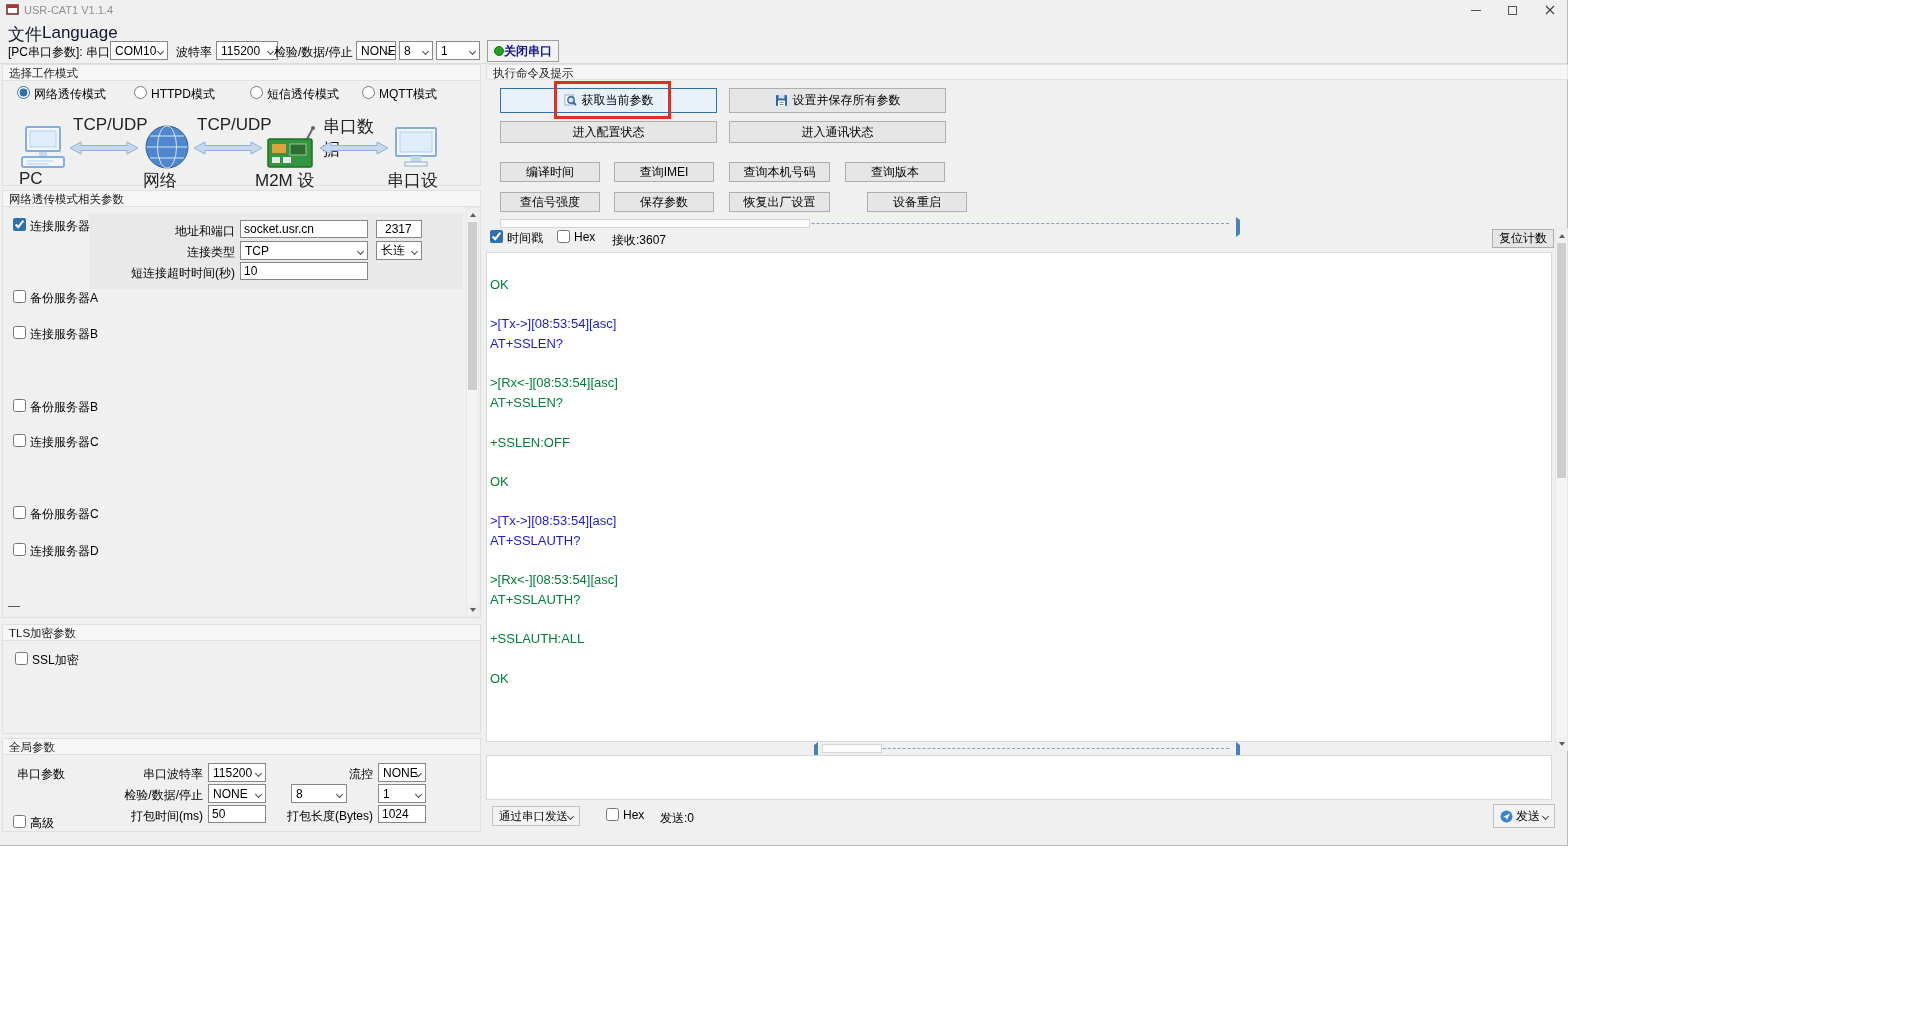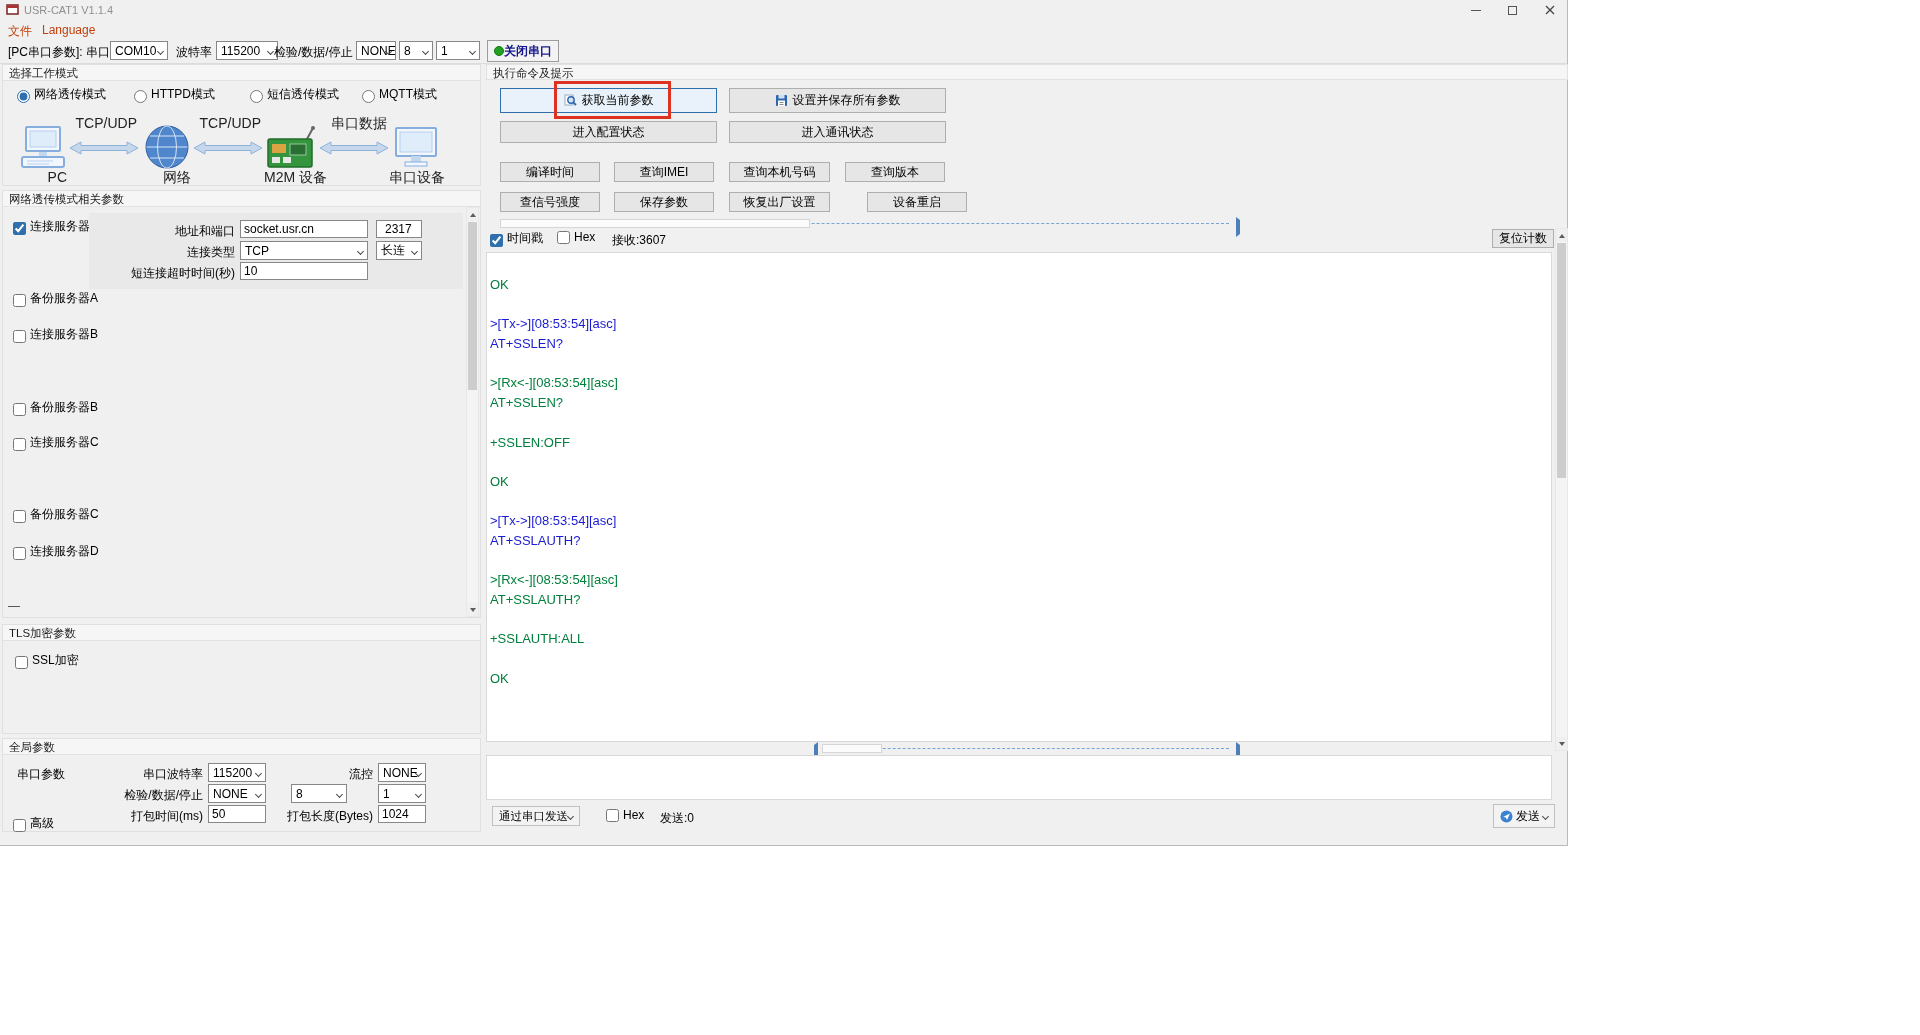--- a/index.html
+++ b/index.html
@@ -5,35 +5,35 @@
 <style>
 *{margin:0;padding:0;box-sizing:border-box}
 html,body{background:#fff}
 body{font-family:"Liberation Sans","DejaVu Sans",sans-serif}
 #screen{position:relative;width:1920px;height:1035px;overflow:hidden;background:#fff}
 .abs{position:absolute}
 .win{position:absolute;left:0;top:0;width:1568px;height:846px;background:#f0f0f0;border-right:1px solid #bbb;border-bottom:1px solid #bbb;font-size:12px;color:#000}
 .titlebar{left:0;top:0;width:100%;height:20px}
 .title-txt{left:24px;top:4px;font-size:11px;color:#8f8f8f}
 .win-btn{top:0;width:37px;height:20px;display:flex;align-items:center;justify-content:center}
-.menu-item{top:23px;font-size:12px;color:#c2410c}
+.menu-item{top:23px;font-size:17px;color:#0f172a}
 .toolbar{left:0;top:39px;width:100%;height:25px;border-bottom:1px solid #dcdcdc}
 .combo{background:#fff;border:1px solid #878787;display:flex;align-items:center;padding:0 13px 0 4px;font-size:12px;white-space:nowrap;overflow:hidden}
 .combo .chev{position:absolute;right:4px;top:7px}
 .chev{display:inline-block;width:5px;height:5px;border-right:1.5px solid #4a4a4a;border-bottom:1.5px solid #4a4a4a;transform:rotate(45deg)}
 .tin{background:#fff;border:1px solid #878787;font:12px "Liberation Sans","DejaVu Sans",sans-serif;padding:0 3px;color:#000}
 .btn{background:#e6e6e6;border:1px solid #aeaeae;display:flex;align-items:center;justify-content:center;gap:5px;font-size:12px;color:#000}
 .btn.focus{background:#e9f2fa;border-color:#2f6fad}
 .sect{left:2px;width:479px;background:#f0f0f0;border:1px solid #e0e0e0}
 .hdrbar{position:absolute;height:16px;background:#f6f6f6;border:1px solid #e2e2e2;padding:2px 6px;font-size:11.5px;color:#1c1c1c;line-height:12px}
 .sect>.hdrbar{left:0;top:0;width:100%;border:none;border-bottom:1px solid #e2e2e2}
-.cb{display:flex;align-items:flex-end;gap:4px;font-size:12px;white-space:nowrap}
+.cb{display:flex;align-items:flex-start;gap:4px;font-size:12px;white-space:nowrap}
 .cb input{width:13px;height:13px;margin:0;accent-color:#2f6fad}
 .rlabel{text-align:right;font-size:12px;white-space:nowrap}
-.dlabel{font-size:14px;text-align:right;color:#222}
+.dlabel{font-size:17px;text-align:left;color:#222}
 .ln{height:19.7px;line-height:19.7px;white-space:pre;font-size:13px}
 .ln.g{color:#00803c}.ln.b{color:#1b1bd1}.ln.k{color:#222}
 .vsb{background:#f4f4f4;border:1px solid #e8e8e8}
 .sb-btn{position:absolute;left:0;width:100%;height:13px;display:flex;align-items:center;justify-content:center;background:#f0f0f0}
 .vsb .thumb{position:absolute;left:1px;right:1px;background:#cdcdcd}
 .tri-up{width:0;height:0;border-left:3.5px solid transparent;border-right:3.5px solid transparent;border-bottom:4.5px solid #5d5d5d}
 .tri-down{width:0;height:0;border-left:3.5px solid transparent;border-right:3.5px solid transparent;border-top:4.5px solid #5d5d5d}
 .tri-left{width:0;height:0;border-top:3.5px solid transparent;border-bottom:3.5px solid transparent;border-right:4.5px solid #4d7fb9}
 .tri-right{width:0;height:0;border-top:3.5px solid transparent;border-bottom:3.5px solid transparent;border-left:4.5px solid #4d7fb9}
 .hsb-track{position:absolute;top:4px;height:0;border-top:1px dashed #76a4d6}

